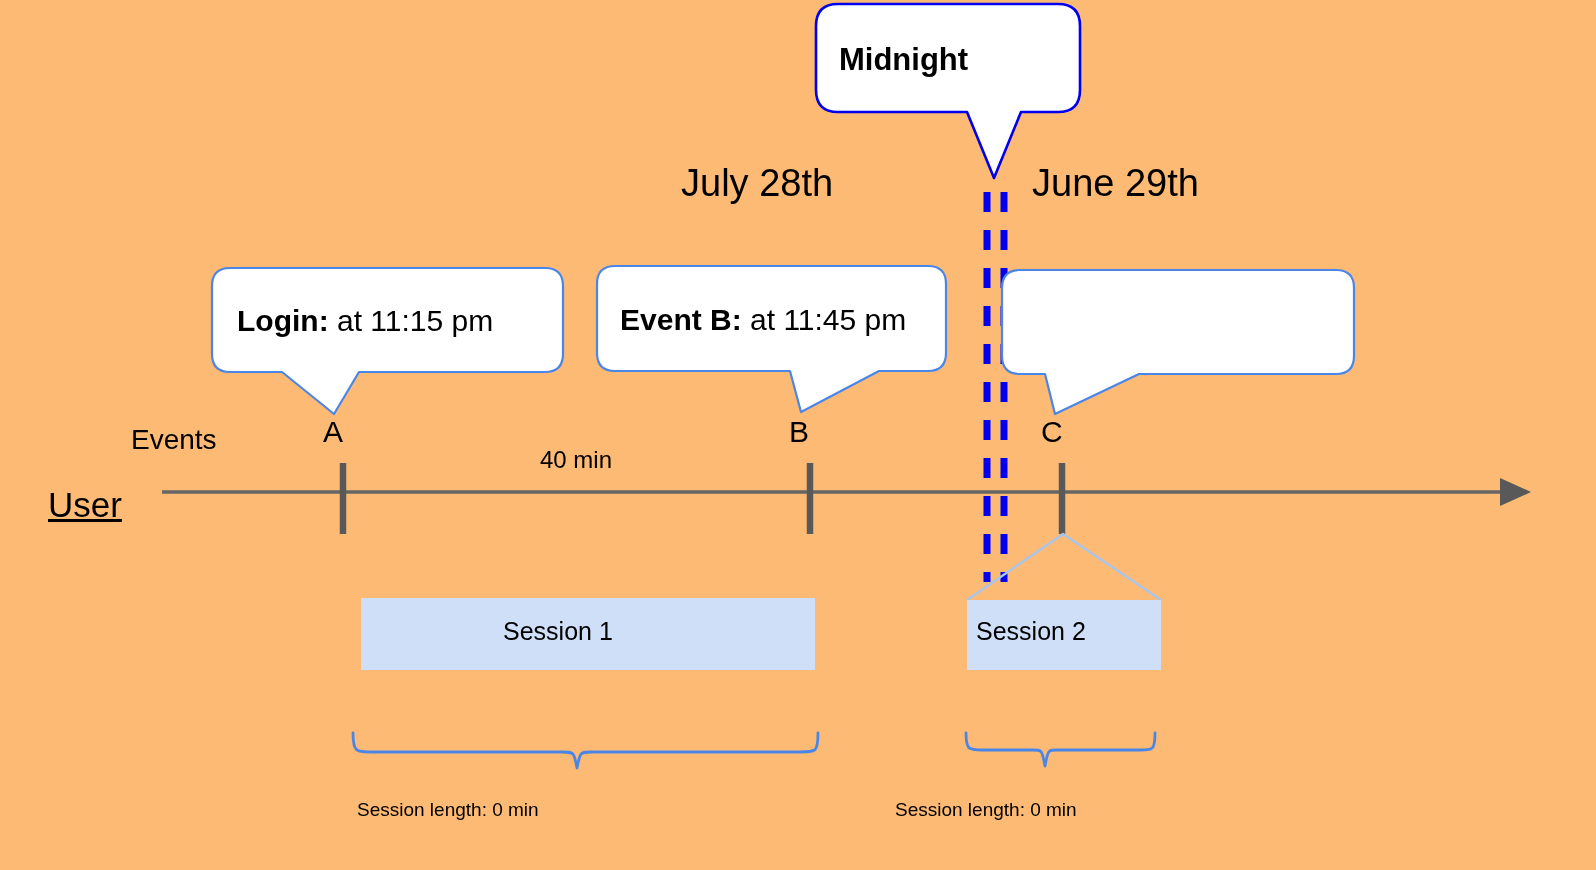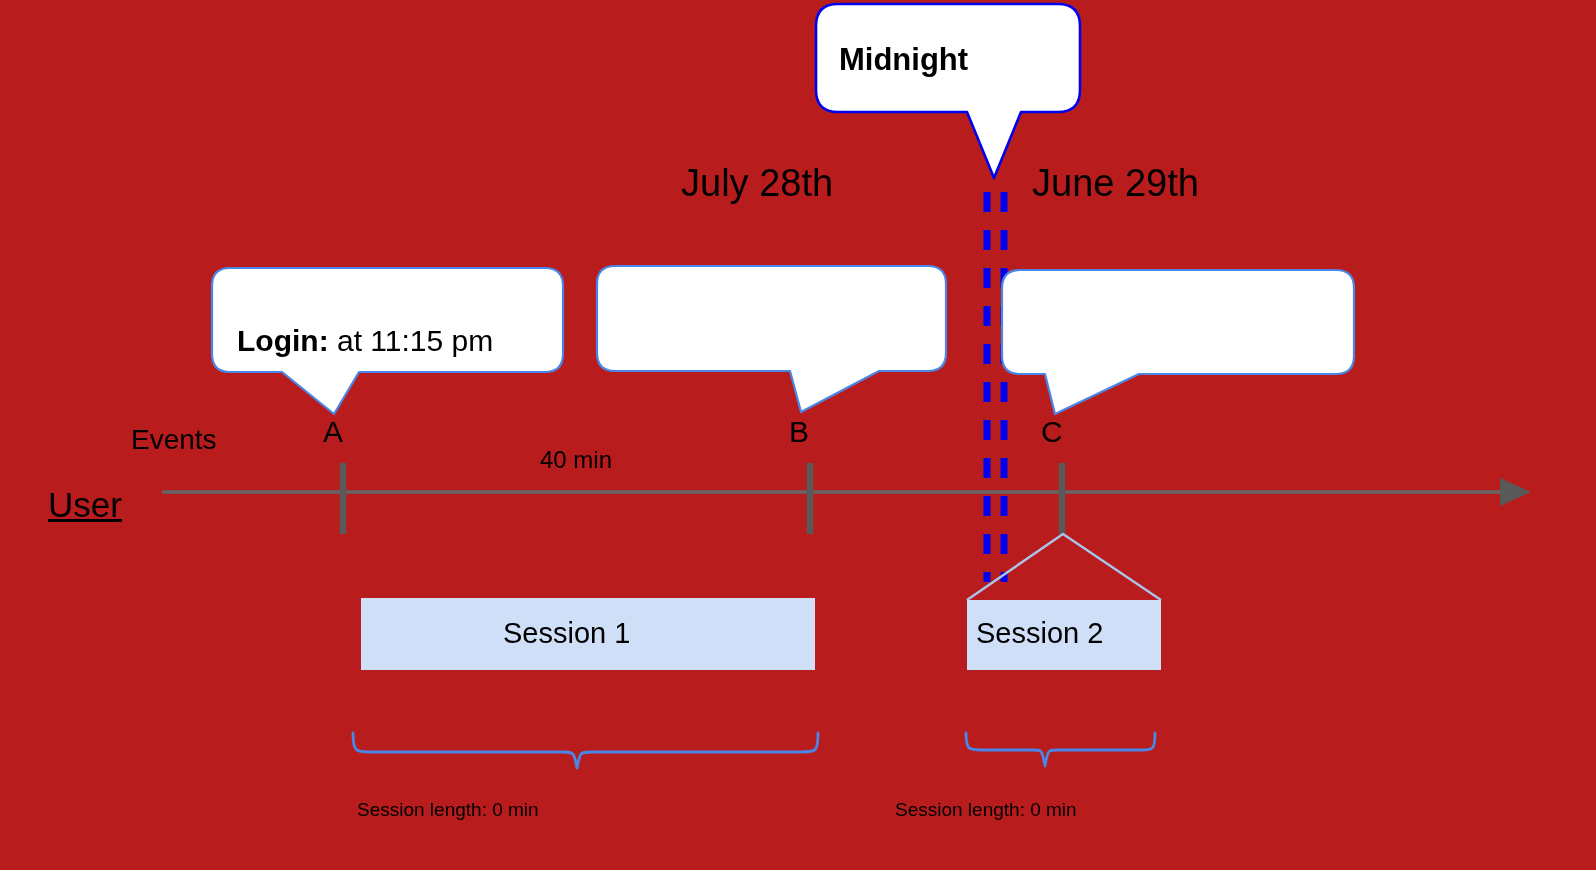--- a/index.html
+++ b/index.html
@@ -8,21 +8,21 @@
     background: #ffffff;
   }
   body {
     font-family: "Liberation Sans", sans-serif;
     color: #000000;
   }
   #canvas {
     position: relative;
     width: 1596px;
     height: 870px;
-    background: #b91c1c;
+    background: #fdba74;
     overflow: hidden;
   }
   #vec {
     position: absolute;
     left: 0;
     top: 0;
     width: 1596px;
     height: 870px;
   }
   .txt {
@@ -57,21 +57,21 @@
   }
   .tick-letter {
     font-size: 30px;
     color: #000;
   }
   .duration-text {
     font-size: 24px;
     color: #000;
   }
   .session-text {
-    font-size: 29px;
+    font-size: 25px;
     color: #000;
   }
   .length-text {
     font-size: 19px;
     color: #000;
   }
 </style>
 </head>
 <body>
 
@@ -183,24 +183,27 @@
     </g>
 
   </svg>
 
   <div class="txt midnight-text" style="left:839px; top:44px;">Midnight</div>
 
   <div class="txt date-text" style="left:681px; top:164px;">July 28th</div>
 
   <div class="txt date-text" style="left:1032px; top:164px;">June 29th</div>
 
-  <div class="txt callout-text" style="left:237px; top:306px;margin-top:20px;">
+  <div class="txt callout-text" style="left:237px; top:306px;">
     <b>Login:</b><span> at 11:15 pm</span>
   </div>
 
+  <div class="txt callout-text" style="left:620px; top:305px;">
+    <b>Event B:</b><span> at 11:45 pm</span>
+  </div>
 
 
   <div class="txt axis-label-events" style="left:131px; top:418px;">Events</div>
 
   <div class="txt axis-label-user" style="left:48px; top:487px;text-decoration:underline;">User</div>
 
   <div class="txt tick-letter" style="left:323px; top:417px;">A</div>
 
   <div class="txt tick-letter" style="left:789px; top:417px;">B</div>
 

